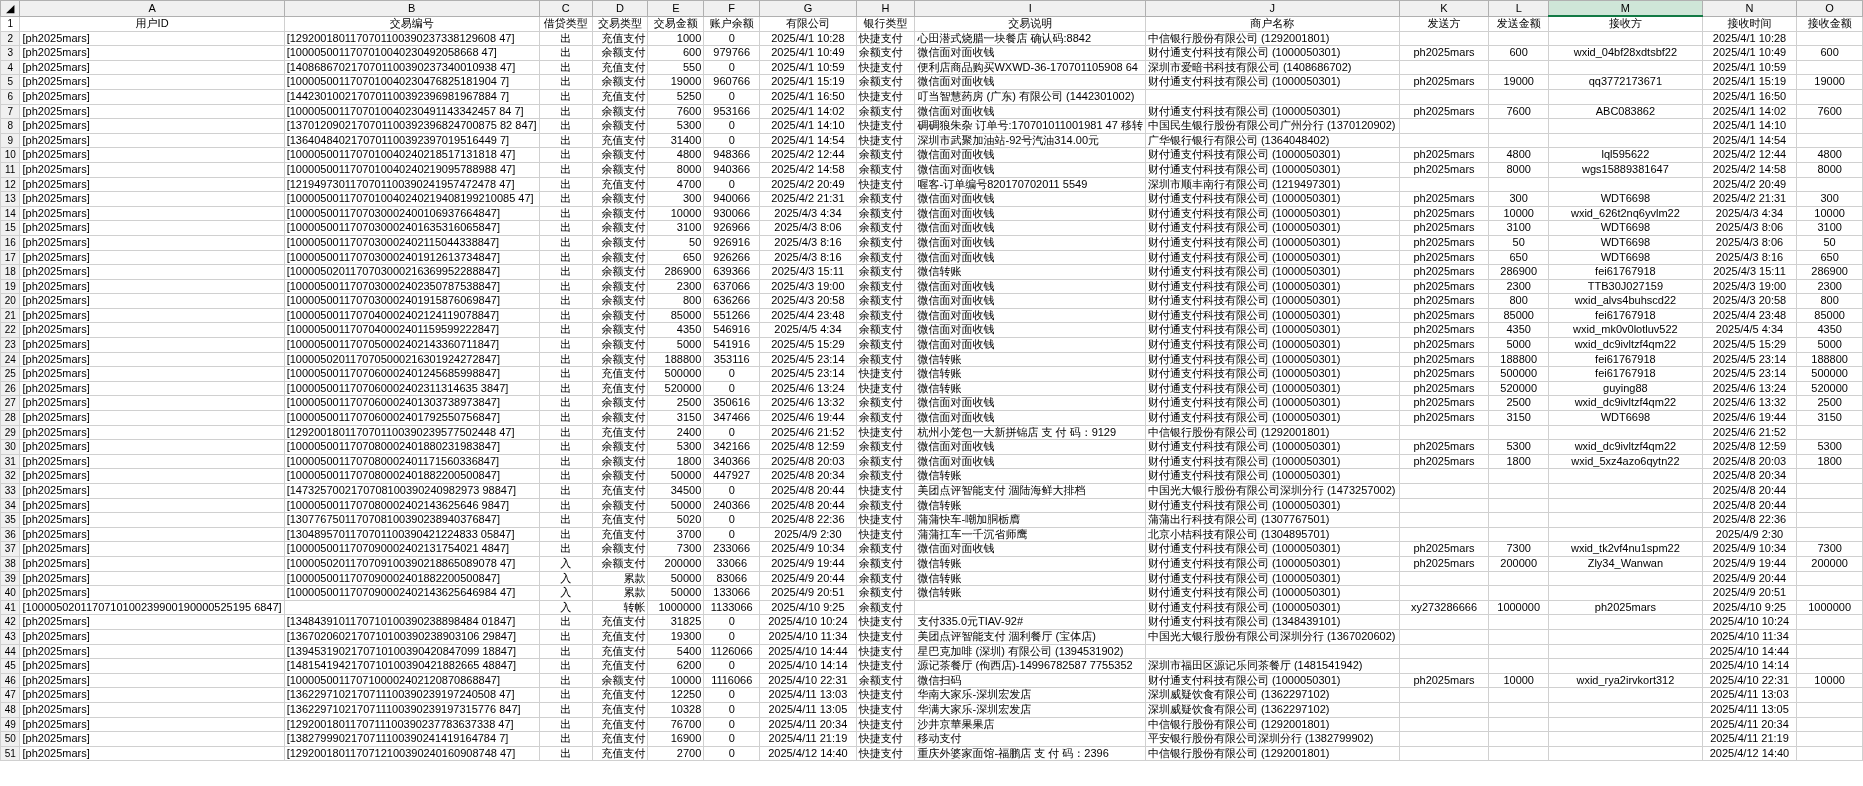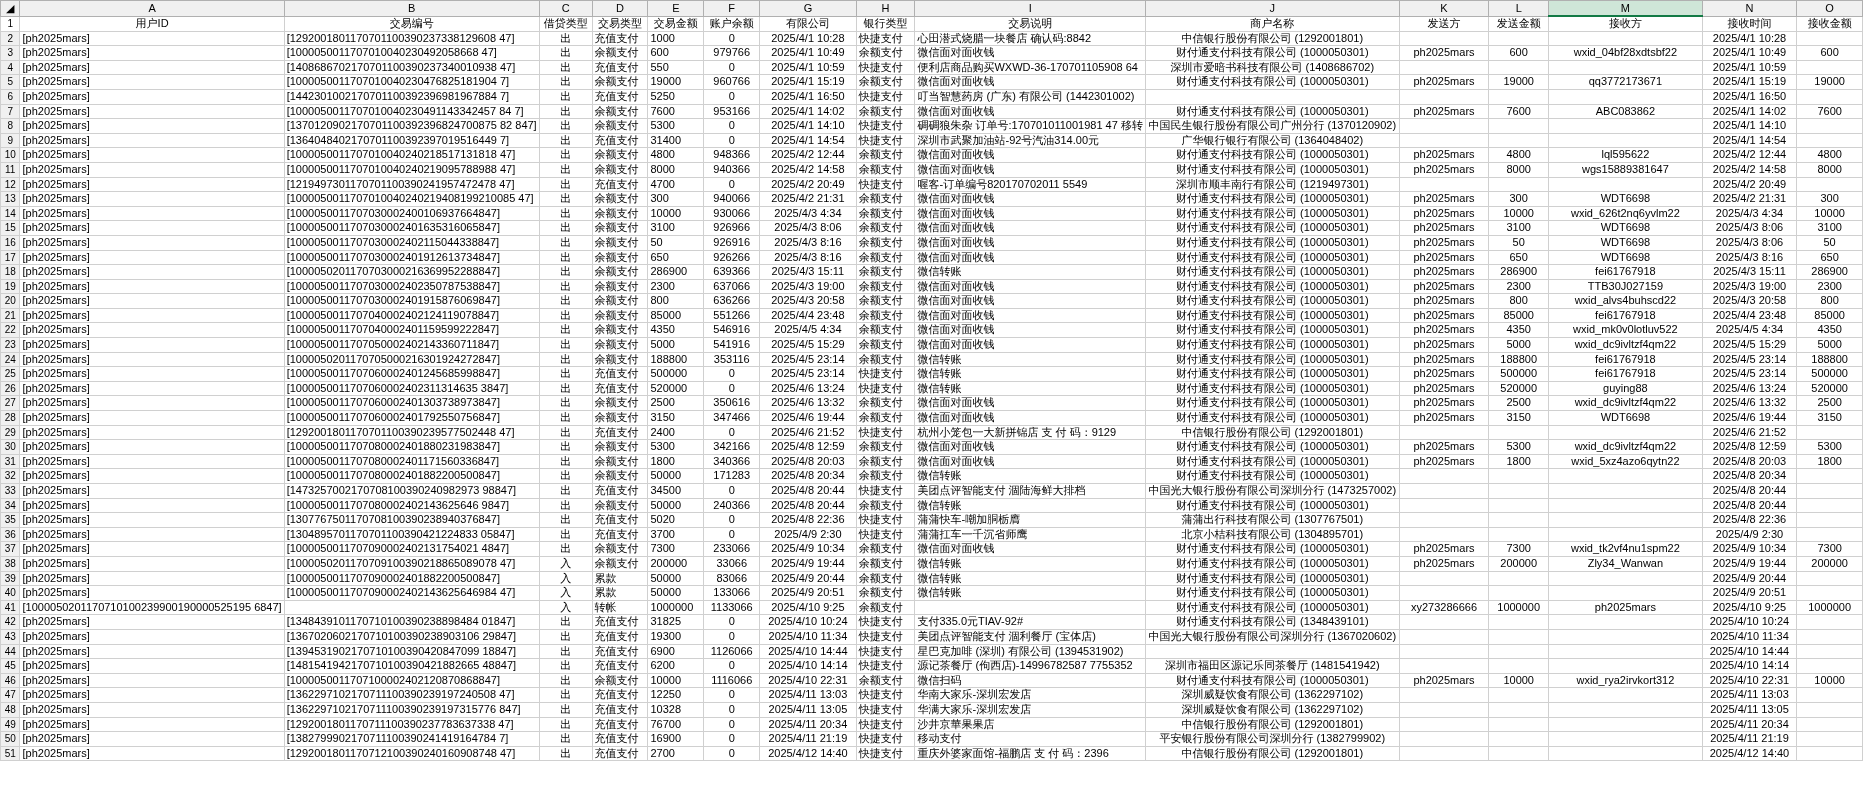--- a/index.html
+++ b/index.html
@@ -10,27 +10,27 @@
       overflow:hidden;white-space:nowrap;color:#000;font-weight:normal;}
   
   tr.colhead td{background:#f0f0f0;text-align:center;font-size:11px;color:#000;border:1px solid #b0b0b0;height:14px;line-height:14px;}
   tr.colhead td.selhead{background:#cfe6d8;border-bottom:2px solid #127a45;}
   
   td.rownum{background:#f0f0f0;text-align:center;font-size:10px;color:#000;border:1px solid #b0b0b0;width:18px;}
   td.corner{background:#f0f0f0;border:1px solid #b0b0b0;width:18px;text-align:center;}
   td.cA{width:88px;text-align:center;}
   td.cB{width:220px;text-align:center;}
   td.cC{width:52px;text-align:center;}
-  td.cD{width:58px;text-align:left;}
-  td.cE{width:58px;text-align:left;}
+  td.cD{width:58px;text-align:right;}
+  td.cE{width:58px;text-align:right;}
   td.cF{width:58px;text-align:center;}
   td.cG{width:104px;text-align:center;}
   td.cH{width:64px;text-align:left;}
   td.cI{width:216px;text-align:left;}
-  td.cJ{width:250px;text-align:center;}
+  td.cJ{width:250px;text-align:left;}
   td.cK{width:104px;text-align:center;}
   td.cL{width:66px;text-align:center;}
   td.cM{width:190px;text-align:center;}
   td.cN{width:100px;text-align:center;}
   td.cO{width:78px;text-align:center;}
   .colM{border-left:2px solid #127a45;border-right:2px solid #127a45;}
   td.bracket{text-align:left;}
   tr.headerrow td{background:#fff;text-align:center;font-weight:normal;}
 </style>
 </head>
@@ -615,21 +615,21 @@
           <td class="cN">2025/4/8 20:03</td>
           <td class="cO">1800</td>
         </tr>
         <tr>
           <td class="rownum">32</td>
           <td class="cA bracket">[ph2025mars]</td>
           <td class="cB bracket">[1000050011707080002401882200500847]</td>
           <td class="cC">出</td>
           <td class="cD">余额支付</td>
           <td class="cE">50000</td>
-          <td class="cF">171283</td>
+          <td class="cF">447927</td>
           <td class="cG">2025/4/8 20:34</td>
           <td class="cH">余额支付</td>
           <td class="cI">微信转账</td>
           <td class="cJ">财付通支付科技有限公司 (1000050301)</td>
           <td class="cK"></td>
           <td class="cL"></td>
           <td class="cM colM"></td>
           <td class="cN">2025/4/8 20:34</td>
           <td class="cO"></td>
         </tr>
@@ -830,21 +830,21 @@
           <td class="cM colM"></td>
           <td class="cN">2025/4/10 11:34</td>
           <td class="cO"></td>
         </tr>
         <tr>
           <td class="rownum">44</td>
           <td class="cA bracket">[ph2025mars]</td>
           <td class="cB bracket">[1394531902170710100390420847099 18847]</td>
           <td class="cC">出</td>
           <td class="cD">充值支付</td>
-          <td class="cE">6900</td>
+          <td class="cE">5400</td>
           <td class="cF">1126066</td>
           <td class="cG">2025/4/10 14:44</td>
           <td class="cH">快捷支付</td>
           <td class="cI">星巴克加啡 (深圳) 有限公司 (1394531902)</td>
           <td class="cJ"></td>
           <td class="cK"></td>
           <td class="cL"></td>
           <td class="cM colM"></td>
           <td class="cN">2025/4/10 14:44</td>
           <td class="cO"></td>

